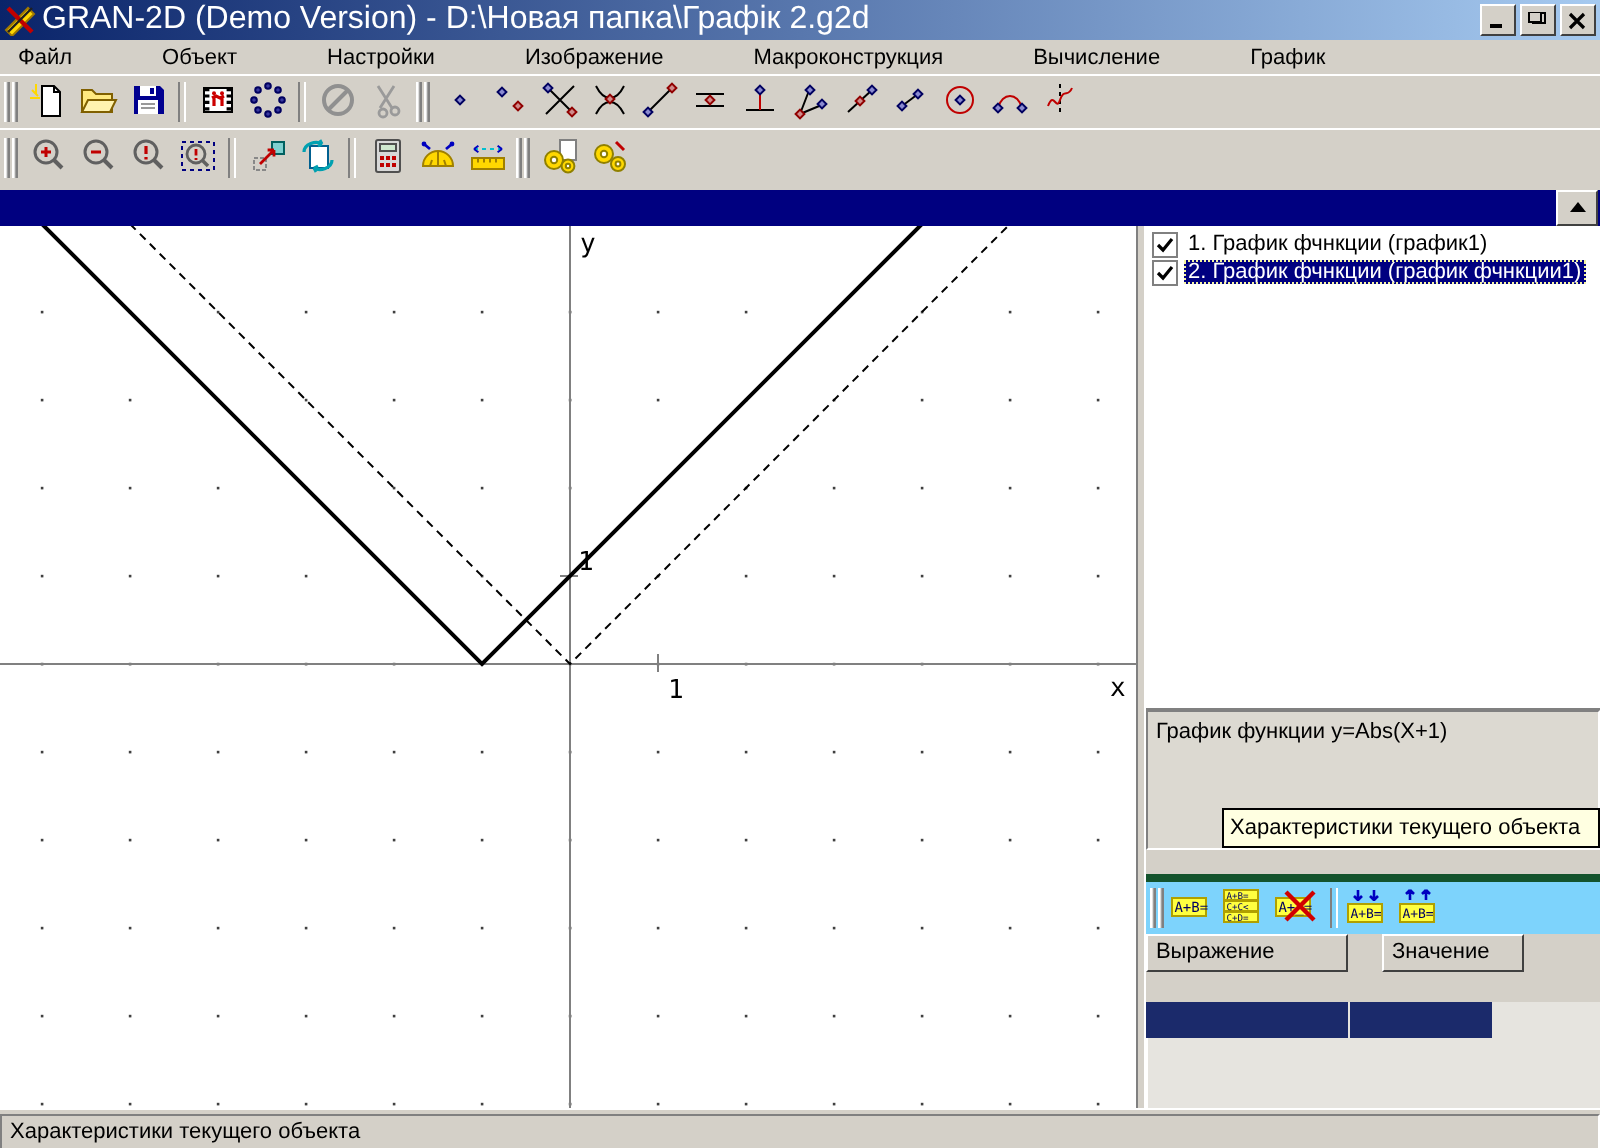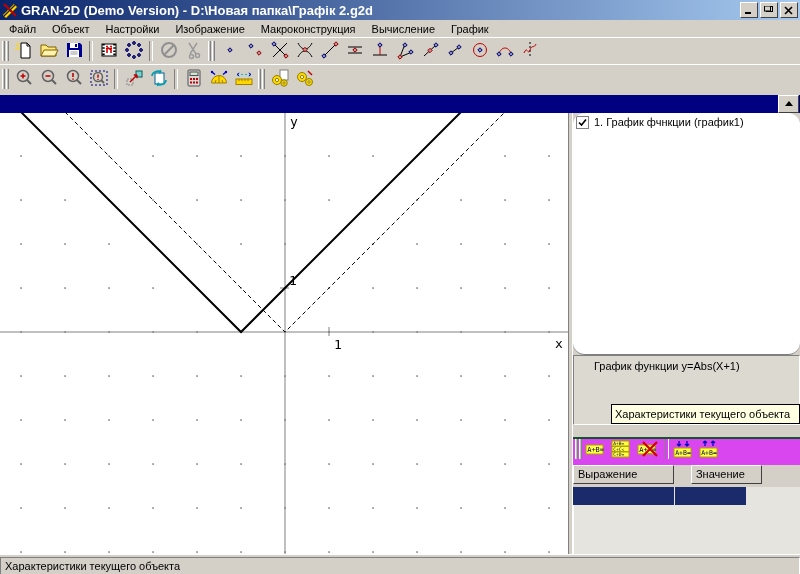--- a/index.html
+++ b/index.html
@@ -1,58 +1,58 @@
 <!DOCTYPE html>
 <html><head>
 <meta charset="utf-8">
 <style>
   html,body{margin:0;padding:0;}
   body{width:800px;height:574px;overflow:hidden;background:#D4D0C8;
        font-family:"Liberation Sans",sans-serif;font-size:11px;color:#000;position:relative;}
   .titlebar{height:20px;background:linear-gradient(to right,#0A246A,#A6CAF0);
             display:flex;align-items:center;padding-left:2px;}
   .title-icon{width:16px;height:16px;margin-right:3px;flex:0 0 auto;}
-  .title-text{color:#fff;font-weight:bold;font-size:13px;flex:1;white-space:nowrap;overflow:hidden;}
+  .title-text{color:#fff;font-weight:normal;font-size:16px;flex:1;white-space:nowrap;overflow:hidden;}
   .win-btns{display:flex;gap:2px;margin-right:2px;}
   .win-btn{width:16px;height:14px;background:#D4D0C8;border:1px solid;
            border-color:#fff #404040 #404040 #fff;display:flex;align-items:center;justify-content:center;}
   .win-btn svg{width:10px;height:9px;}
-  .menubar{height:17px;display:flex;align-items:center;padding-left:1px;background:#D4D0C8;}
+  .menubar{height:17px;display:flex;align-items:center;padding-left:1px;background:#D4D0C8;gap:29px;}
   .menu-item{padding:1px 8px;}
   .toolbar{height:26px;background:#D4D0C8;border-top:1px solid #fff;display:flex;align-items:center;}
   .toolbar.second{height:28px;}
   .grip{width:7px;height:20px;margin:0 2px 0 2px;
         background:linear-gradient(to right,#fff 0,#fff 1px,#808080 2px,#808080 3px,transparent 3px,transparent 4px,#fff 4px,#fff 5px,#808080 6px,#808080 7px);}
   .vsep{width:2px;height:20px;margin:0 3px;border-left:1px solid #808080;border-right:1px solid #fff;}
   .tb-btn{width:25px;height:22px;display:flex;align-items:center;justify-content:center;background:transparent;border:none;padding:0;}
   .tb-btn svg{width:20px;height:20px;}
   .navy-band{height:18px;background:#000080;margin-top:2px;display:flex;justify-content:flex-end;align-items:center;}
   .band-btn{width:19px;height:16px;background:#D4D0C8;border:1px solid;border-color:#fff #404040 #404040 #fff;
             display:flex;align-items:center;justify-content:center;margin-right:1px;font-size:8px;}
   .content{display:flex;height:441px;}
   .graph{width:568px;height:441px;background:#fff;position:relative;}
   .graph svg{display:block;}
   .divider{width:3px;background:#D4D0C8;border-left:1px solid #808080;border-right:1px solid #fff;}
   .panel{width:229px;height:441px;position:relative;background:#D4D0C8;display:flex;flex-direction:column;}
-  .obj-list{height:239px;background:#fff;border-bottom:1px solid #808080;overflow:hidden;padding-top:2px;border-radius:12px;}
+  .obj-list{height:239px;background:#fff;border-bottom:1px solid #808080;overflow:hidden;padding-top:2px;}
   .obj-item{display:flex;align-items:center;height:14px;padding-left:3px;white-space:nowrap;}
   .obj-item .cb{width:11px;height:11px;margin-right:3px;flex:0 0 auto;border:1px solid #808080;background:#fff;}
   .obj-item .cb svg{width:11px;height:11px;display:block;}
   .obj-label{padding:0 2px;}
   .obj-item.selected .obj-label{background:#000080;color:#fff;outline:1px dotted #f5f5a0;outline-offset:-1px;}
   .info-box{height:62px;background:#DCD9D1;border:1px solid;border-color:#808080 #fff #fff #808080;
-            padding:3px 20px;line-height:14px;white-space:nowrap;overflow:hidden;}
+            padding:3px 4px;line-height:14px;white-space:nowrap;overflow:hidden;}
   .panel-gap{height:12px;}
   .tooltip{position:absolute;top:291px;right:0;width:189px;height:20px;box-sizing:border-box;
            background:#FFFFE1;border:1px solid #000;line-height:18px;padding-left:3px;
            white-space:nowrap;overflow:hidden;z-index:5;}
-  .expr-toolbar{height:26px;display:flex;border-top:2px solid #14532d;background:#d946ef;}
+  .expr-toolbar{height:26px;display:flex;align-items:center;border-top:4px solid #14532d;background:#7dd3fc;}
   .expr-btn{width:26px;height:22px;display:flex;align-items:center;justify-content:center;background:transparent;border:none;padding:0;}
   .expr-btn svg{width:24px;height:18px;}
-  .tbl-headers{height:22px;display:flex;}
+  .tbl-headers{height:34px;display:flex;}
   .th{box-sizing:border-box;height:19px;background:#D4D0C8;border:1px solid;
       border-color:#fff #404040 #404040 #fff;padding:2px 0 0 4px;}
   .th1{width:101px;}.th2{width:71px;margin-left:17px;}
   .tbl-row{height:18px;display:flex;background:#E6E4DF;}
   .td{height:18px;background:#1B2A6B;}
   .td1{width:101px;}.td2{width:71px;margin-left:1px;}
   .panel-rest{flex:1;background:#E6E4DF;border-left:1px solid #fff;}
   .statusbar{height:22px;background:#D4D0C8;border-top:1px solid #fff;padding-top:2px;}
   .status-inner{height:17px;border:1px solid;border-color:#808080 #fff #fff #808080;
                 line-height:16px;padding-left:4px;}
@@ -506,20 +506,28 @@
   <div class="panel">
     <div class="obj-list">
         <div class="obj-item">
           <span class="cb">
             <svg viewBox="0 0 11 11">
               <path d="M2 5.5L4.5 8 9 2.5" fill="none" stroke="#000" stroke-width="1.6"></path>
             </svg>
           </span>
           <span class="obj-label">1. График фчнкции (график1)</span>
         </div>
+        <div class="obj-item selected">
+          <span class="cb">
+            <svg viewBox="0 0 11 11">
+              <path d="M2 5.5L4.5 8 9 2.5" fill="none" stroke="#000" stroke-width="1.6"></path>
+            </svg>
+          </span>
+          <span class="obj-label">2. График фчнкции (график фчнкции1)</span>
+        </div>
       </div>
     <div class="info-box">
       <div>График функции y=Abs(X+1)</div>
     </div>
     <div class="panel-gap"></div>
     <div class="expr-toolbar">
         <span class="grip"></span>
         <button class="expr-btn">
           <span><svg viewBox="0 0 24 18">
               <rect x="1" y="5" width="17" height="9" fill="#ffff40" stroke="#b0a000"></rect>

